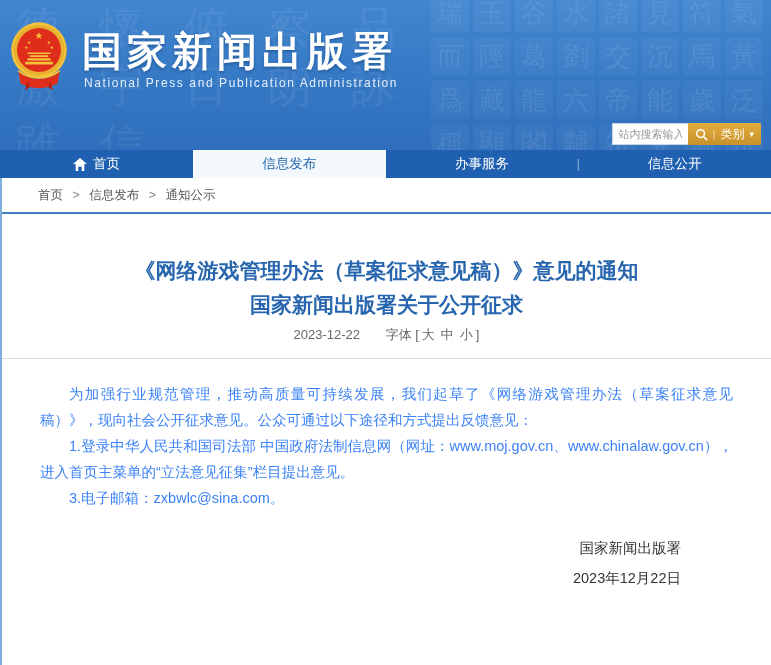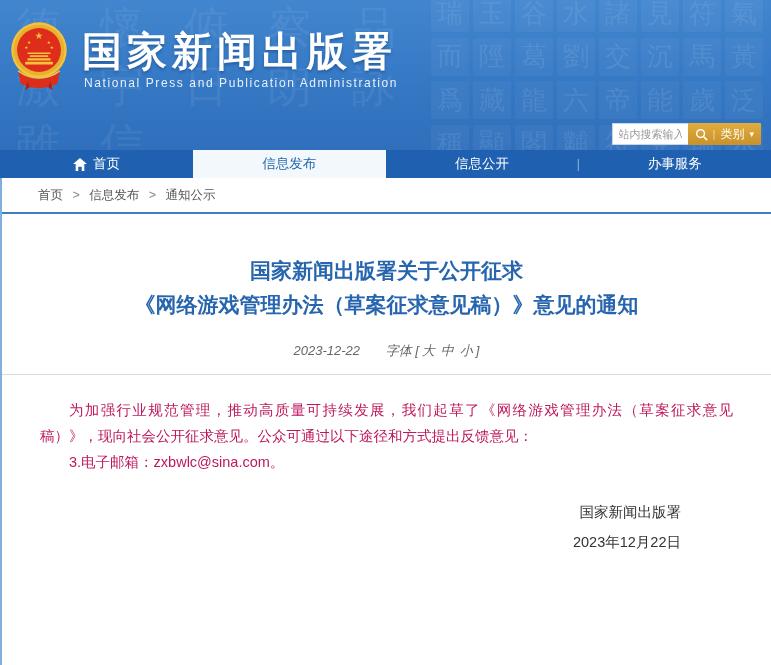--- a/index.html
+++ b/index.html
@@ -75,29 +75,29 @@
     border-bottom:2px solid #3e7fc1;
   }
   .breadcrumb .sep{ color:#888; margin:0 6px; }
   .crumb{ cursor:pointer; }
 
   .article-title{
     margin-top:40px; text-align:center; color:#2766ae;
     font-size:21px; font-weight:600; line-height:34px;
   }
   .article-meta{
-    margin-top:20px; text-align:center; font-size:13px; color:#666;font-style:italic;
+    margin-top:4px; text-align:center; font-size:13px; color:#666;
   }
   .article-meta .date{ margin-right:22px; }
   .font-size-btn{ cursor:pointer; margin:0 3px; }
   .meta-rule{ border:none; border-top:1px solid #d9d9d9; margin-top:14px; }
 
   .article-body{ padding:22px 38px 0 38px; }
   .article-body p{
-    font-size:14.5px; color:#be185d; line-height:26px; text-indent:2em; text-align:justify;
+    font-size:14.5px; color:#3b82f6; line-height:26px; text-indent:2em; text-align:justify;
   }
   .signature-block{ margin-top:22px; padding-right:52px; text-align:right; }
   .signature-block div{ font-size:14.5px; color:#333; line-height:30px; }
 </style>
 </head>
 <body>
 
 <div class="page">
 
   <header class="site-header">
@@ -202,54 +202,55 @@
     <div class="nav-item">
       <svg width="14" height="13" viewBox="0 0 16 15">
         <path d="M8 0 L16 7 L13 7 L13 15 L10 15 L10 10 L6 10 L6 15 L3 15 L3 7 L0 7 Z" fill="#fff"></path>
       </svg>
       <span>首页</span>
     </div>
     <div class="nav-item active">
       <span>信息发布</span>
     </div>
     <div class="nav-item">
+      <span>办事服务</span>
+    </div>
+    <div class="nav-item">
       <span>信息公开</span>
-    </div>
-    <div class="nav-item">
-      <span>办事服务</span>
     </div>
     <span class="nav-sep">|</span>
   </nav>
 
   <div class="content">
 
     <div class="breadcrumb">
       <span class="crumb">首页</span>
       <span class="sep">&gt;</span>
       <span class="crumb">信息发布</span>
       <span class="sep">&gt;</span>
       <span class="crumb">通知公示</span>
     </div>
 
     <h1 class="article-title">
+      <span style="display:block">《网络游戏管理办法（草案征求意见稿）》意见的通知</span>
       <span style="display:block">国家新闻出版署关于公开征求</span>
-      <span style="display:block">《网络游戏管理办法（草案征求意见稿）》意见的通知</span>
     </h1>
 
     <div class="article-meta">
       <span class="date">2023-12-22</span>
       <span>
         <span>字体 [</span><span class="font-size-btn">大</span><span class="font-size-btn">中</span><span class="font-size-btn">小</span><span>]</span>
       </span>
     </div>
 
     <hr class="meta-rule">
 
     <div class="article-body">
       <p>为加强行业规范管理，推动高质量可持续发展，我们起草了《网络游戏管理办法（草案征求意见稿）》，现向社会公开征求意见。公众可通过以下途径和方式提出反馈意见：</p>
+      <p>1.登录中华人民共和国司法部 中国政府法制信息网（网址：www.moj.gov.cn、www.chinalaw.gov.cn），进入首页主菜单的“立法意见征集”栏目提出意见。</p>
       <p>3.电子邮箱：zxbwlc@sina.com。</p>
 
       <div class="signature-block">
         <div>国家新闻出版署</div>
         <div>2023年12月22日</div>
       </div>
 
     </div>
 
   </div>

